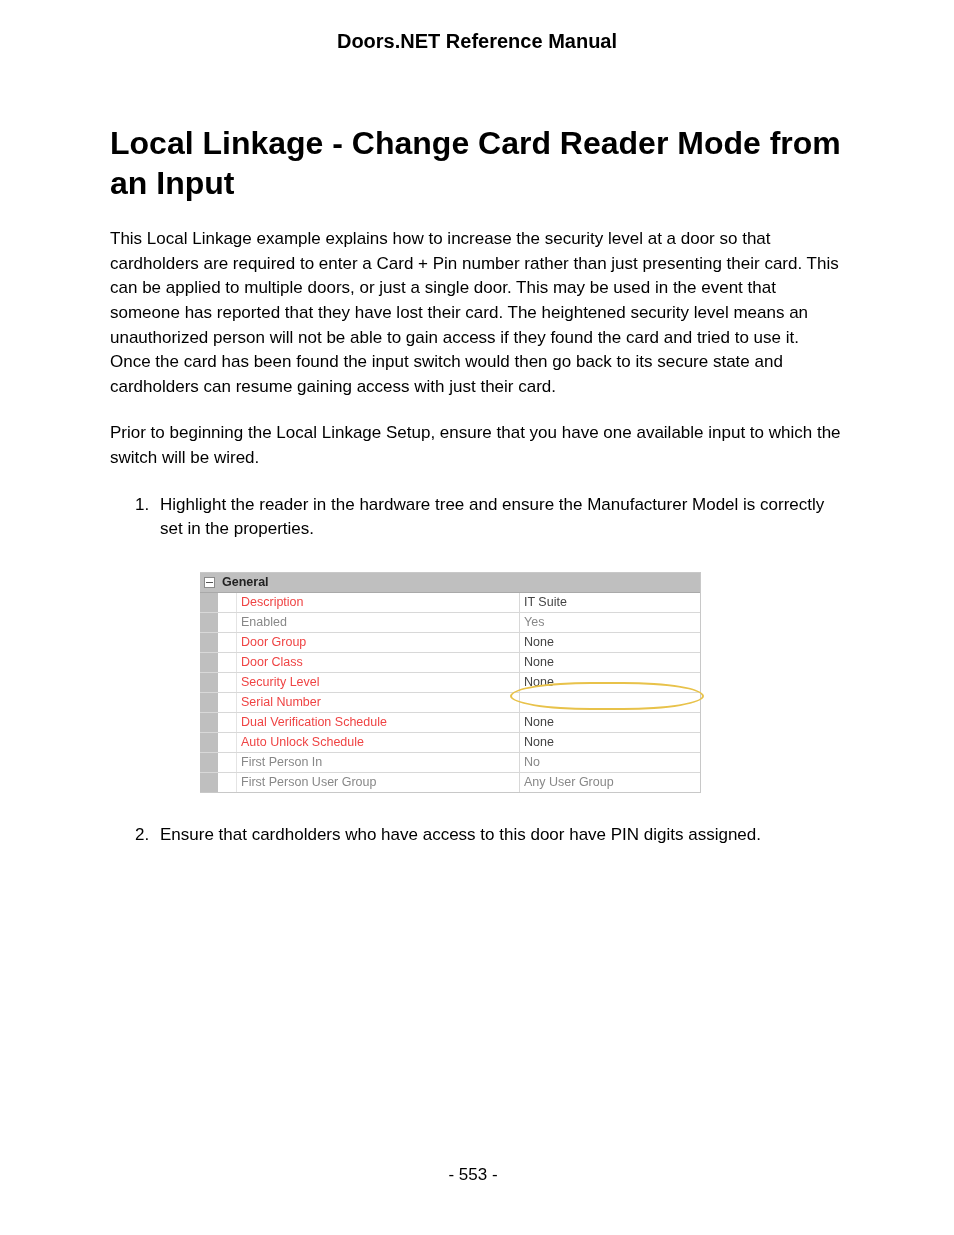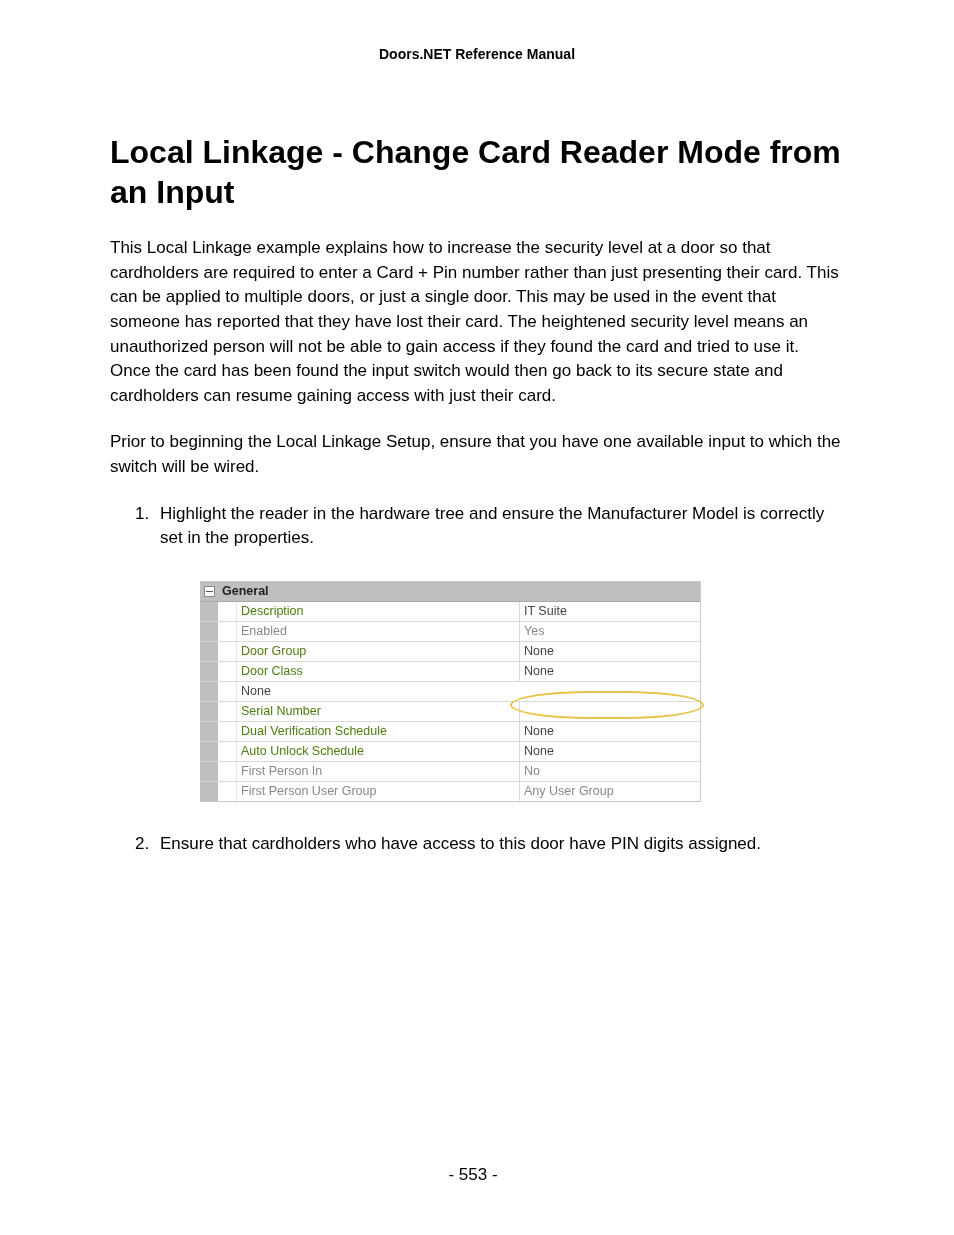--- a/index.html
+++ b/index.html
@@ -13,23 +13,23 @@
   .page {
     width: 954px;
     min-height: 1235px;
     position: relative;
     box-sizing: border-box;
     padding: 30px 110px 0 110px;
   }
   .doc-header {
     text-align: center;
     font-weight: bold;
-    font-size: 14px;
+    font-size: 20px;
     margin-bottom: 70px;
-    margin-top: 16px;
+    margin-top: 0;
   }
   h1.page-title {
     font-size: 32px;
     font-weight: bold;
     margin: 0 0 24px 0;
     line-height: 1.25;
   }
   p.body-text {
     font-size: 17px;
     line-height: 1.45;
@@ -108,21 +108,21 @@
     width: 18px;
     flex-shrink: 0;
     border-right: 1px solid #e4e4e4;
   }
   .prop-row .label {
     width: 278px;
     padding-left: 4px;
     display: flex;
     align-items: center;
     border-right: 1px solid #d8d8d8;
-    color: #4d7c0f;
+    color: #ef4444;
     flex-shrink: 0;
   }
   .prop-row .value {
     flex: 1;
     padding-left: 4px;
     display: flex;
     align-items: center;
     color: #444;
   }
   .prop-row.dim .label, .prop-row.dim .value { color: #888; }
@@ -188,20 +188,21 @@
             </div>
             <div class="prop-row">
               <div class="gutter"></div>
               <div class="indent"></div>
               <div class="label">Door Class</div>
               <div class="value">None</div>
             </div>
             <div class="prop-row">
               <div class="gutter"></div>
               <div class="indent"></div>
+              <div class="label">Security Level</div>
               <div class="value">None</div>
             </div>
             <div class="prop-row">
               <div class="gutter"></div>
               <div class="indent"></div>
               <div class="label">Serial Number</div>
               <div class="value"></div>
             </div>
             <div class="prop-row">
               <div class="gutter"></div>

